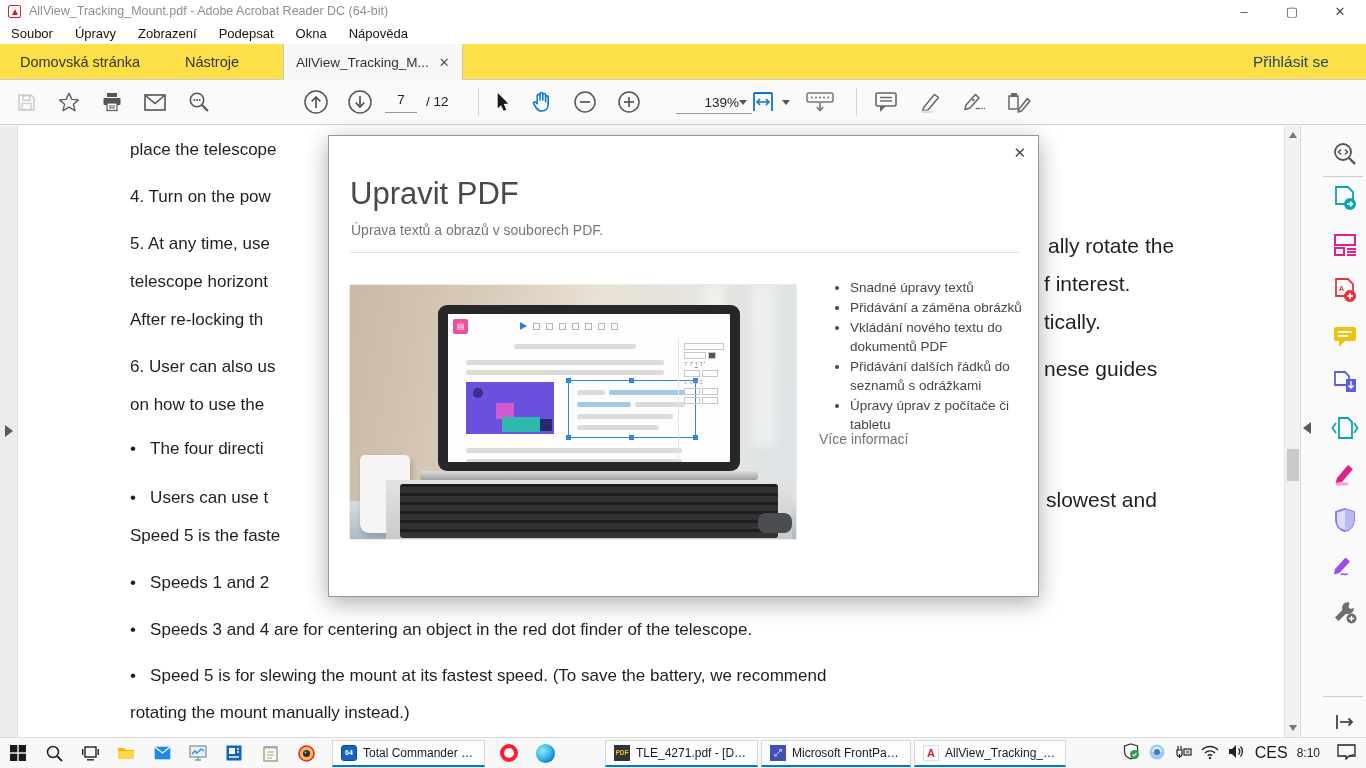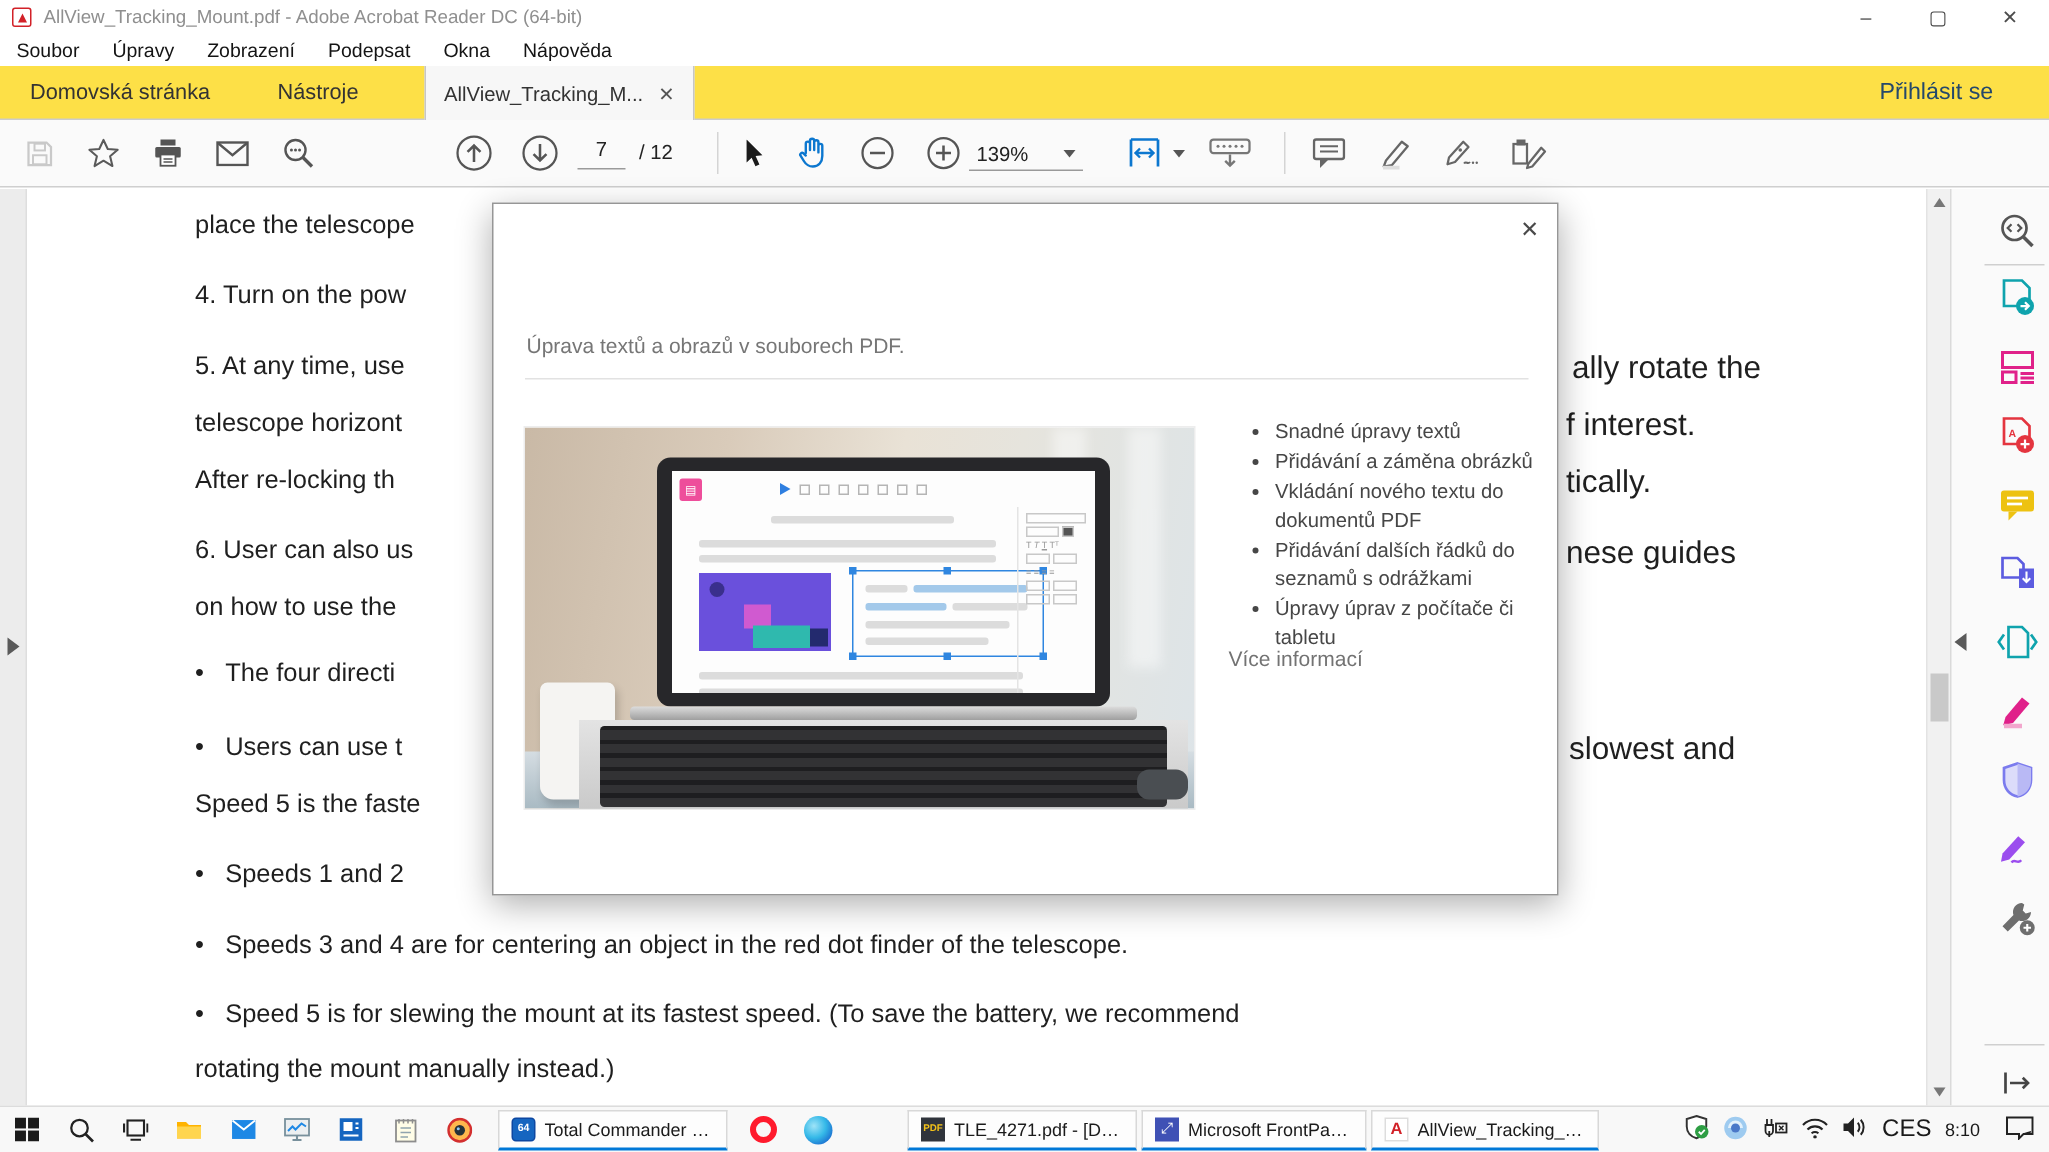--- a/index.html
+++ b/index.html
@@ -31,22 +31,22 @@
   .signin{position:absolute;left:1253px;top:0;height:36px;display:flex;align-items:center;
           color:#24486b;font-size:15.5px;}
   
   .toolbar{position:absolute;left:0;top:80px;width:1366px;height:45px;background:#fafafa;
            border-bottom:1px solid #cfcfcf;}
   .ti{position:absolute;top:0;height:44px;display:flex;align-items:center;justify-content:center;}
   .tdiv{position:absolute;top:8px;width:1px;height:28px;background:#d4d4d4;}
   .pagefield{position:absolute;left:385px;top:12px;width:32px;height:21px;border-bottom:1px solid #9a9a9a;
              text-align:center;font-size:13.5px;color:#222;}
   .pagetotal{position:absolute;left:426px;top:14px;font-size:13.5px;color:#222;}
-  .zoomfield{position:absolute;left:646px;top:11px;width:76px;height:23px;border-bottom:1px solid #9a9a9a;
-             display:flex;align-items:center;justify-content:space-between;padding:0 5px;
+  .zoomfield{position:absolute;left:676px;top:11px;width:76px;height:23px;border-bottom:1px solid #9a9a9a;
+             display:flex;align-items:center;justify-content:flex-end;padding:0 5px;
              font-size:13.5px;color:#222;}
   .caret{width:0;height:0;border-left:4px solid transparent;border-right:4px solid transparent;
          border-top:5px solid #555;}
   
   .workspace{position:absolute;left:0;top:126px;width:1366px;height:611px;background:#fff;}
   .navstrip{position:absolute;left:0;top:0;width:18px;height:611px;background:#ececec;border-right:1px solid #dedede;}
   .nav-expand{position:absolute;left:5px;top:299px;width:0;height:0;border-top:6px solid transparent;
               border-bottom:6px solid transparent;border-left:8px solid #5a5a5a;}
   .dl{position:absolute;left:130px;font-size:17px;color:#1f1f1f;white-space:nowrap;}
   .df{position:absolute;font-size:21px;color:#1f1f1f;white-space:nowrap;}
@@ -313,20 +313,21 @@
     <div class="dl" style="top:540px;">•&nbsp;&nbsp;&nbsp;Speed 5 is for slewing the mount at its fastest speed. (To save the battery, we recommend</div>
     <div class="dl" style="top:577px;">rotating the mount manually instead.)</div>
     <div class="df" style="left:1048px;top:108px;">ally rotate the</div>
     <div class="df" style="left:1044px;top:146px;">f interest.</div>
     <div class="df" style="left:1044px;top:184px;">tically.</div>
     <div class="df" style="left:1044px;top:231px;">nese guides</div>
     <div class="df" style="left:1046px;top:362px;">slowest and</div>
 
     <div class="dialog">
       <div class="dlg-close">✕</div>
+      <div class="dlg-title">Upravit PDF</div>
       <div class="dlg-sub">Úprava textů a obrazů v souborech PDF.</div>
       <div class="dlg-div"></div>
 
       <div class="promo">
         <div class="pane" style="left:352px;"></div>
         <div class="pane" style="left:402px;"></div>
         <div class="desk"></div>
         <div class="mug"></div>
         <div class="lap-scr">
           <div class="scr">

